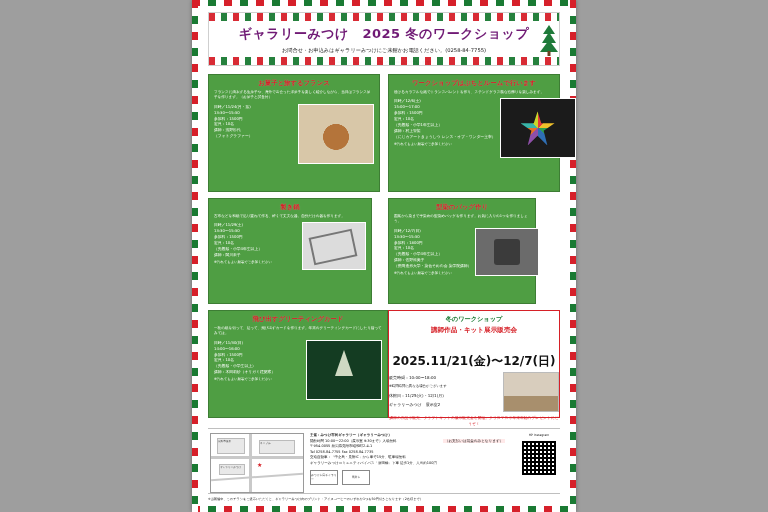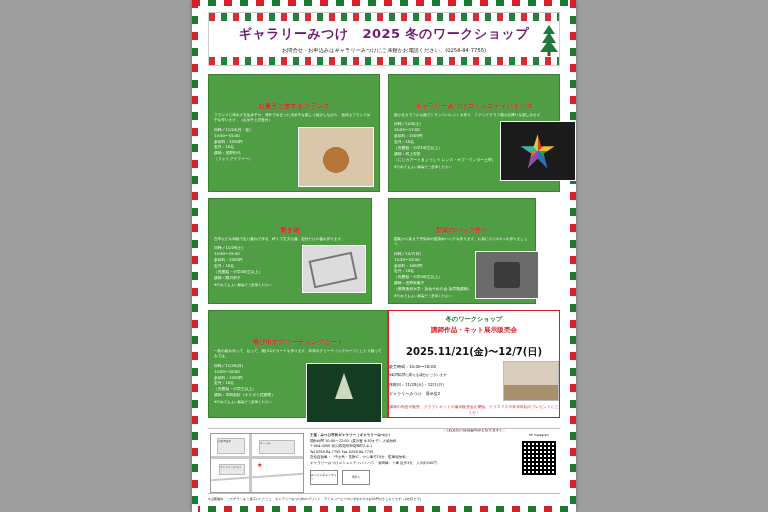--- a/index.html
+++ b/index.html
@@ -72,21 +72,20 @@
     border:1px solid #3d7d34;
     box-sizing:border-box;
     padding:4px 5px;
     color:#ffffff;
   }
   .card-title{
     text-align:center;font-size:6.4px;font-weight:bold;color:#d62027;
     background:rgba(255,255,255,0);
     margin-bottom:2px;
     text-shadow:0 0 1px rgba(255,255,255,.4);
-    margin-top:23px;
   }
   .card-desc{font-size:3.6px;line-height:1.5;color:#fff;margin-bottom:3px;}
   .card-body{display:flex;gap:4px;}
   .card-info{font-size:3.8px;line-height:1.55;color:#fff;flex:1;}
   .card-info .line{white-space:nowrap;overflow:hidden;}
   .note{font-size:3.4px;margin-top:2px;color:#fff;}
   .photo{
     width:74px;height:58px;border:1px solid #ffffff;background:#cbbba2;
     flex:none;align-self:flex-start;position:relative;overflow:hidden;
   }
@@ -118,21 +117,21 @@
   .ph-room{background:linear-gradient(180deg,#d8cdbd 0 60%,#a88f6d 60% 100%);}
 
   
   .salebox{
     position:absolute;
     border:1.5px solid #d62027;background:#ffffff;box-sizing:border-box;
     padding:4px 0;text-align:center;
   }
   .sale-title{font-size:6.2px;font-weight:bold;color:#1a7a33;}
   .sale-sub{font-size:6.6px;font-weight:bold;color:#d62027;margin-top:2px;}
-  .sale-date{font-size:10px;font-weight:bold;color:#111;margin-top:10px;}
+  .sale-date{font-size:12px;font-weight:bold;color:#111;margin-top:18px;}
   .sale-line{font-size:4px;color:#111;margin-top:3px;line-height:1.6;}
   .sale-red{font-size:3.8px;color:#d62027;line-height:1.6;margin-top:3px;}
   .sale-note{font-size:3.6px;color:#111;background:#ffe9e9;display:inline-block;margin-top:2px;padding:0 2px;}
 
   
   .footer{
     position:absolute;left:16px;top:428px;width:352px;height:70px;
     border-top:1px solid #bfbfbf;
     box-sizing:border-box;padding:4px 2px;
     display:flex;gap:6px;
@@ -200,21 +199,21 @@
           <div class="line">参加料：1500円</div>
           <div class="line">定員：10名</div>
           <div class="line">講師：浅野杉代</div>
           <div class="line">（フォトグラファー）</div>
         </div>
         <div class="photo ph-food"></div>
       </div>
     </div>
 
     <div class="card" style="left:180px;top:0;width:172px;height:118px;">
-      <div class="card-title">ギャラリーみつけコミュニティバイパス</div>
+      <div class="card-title">ワークショップはぷちとルームで行います</div>
       <div class="card-desc">透けるカラフルな紙でトランスパレントを作り、ステンドグラス風な窓飾りを楽しみます。</div>
       <div class="card-body">
         <div class="card-info">
           <div class="line">日時／12/6(土)</div>
           <div class="line">15:00〜17:00</div>
           <div class="line">参加料：1500円</div>
           <div class="line">定員：10名</div>
           <div class="line">（先着順・小学1年生以上）</div>
           <div class="line">講師：村上智架</div>
           <div class="line">（にじカアートきょうしつ レンス・オブ・ワンダー主宰）</div>

